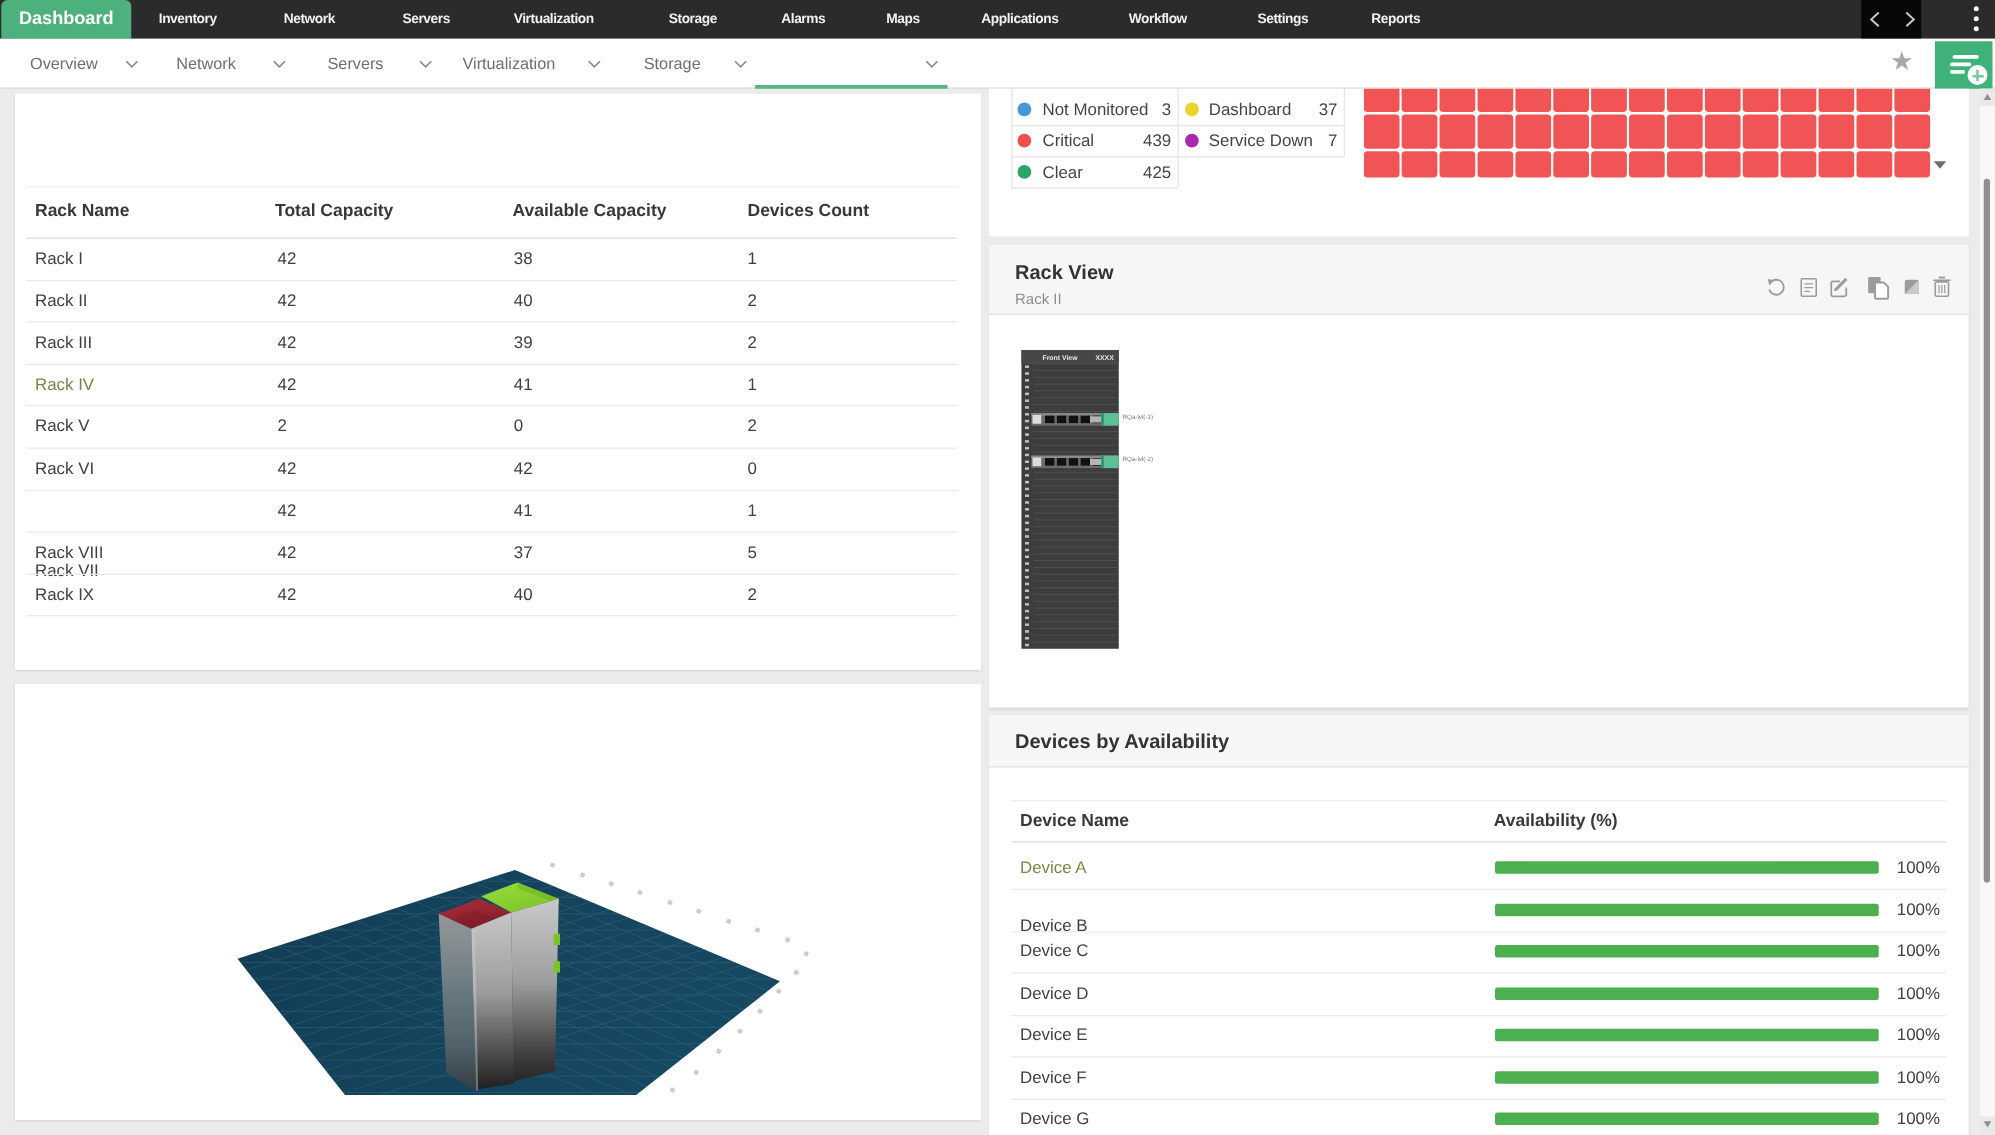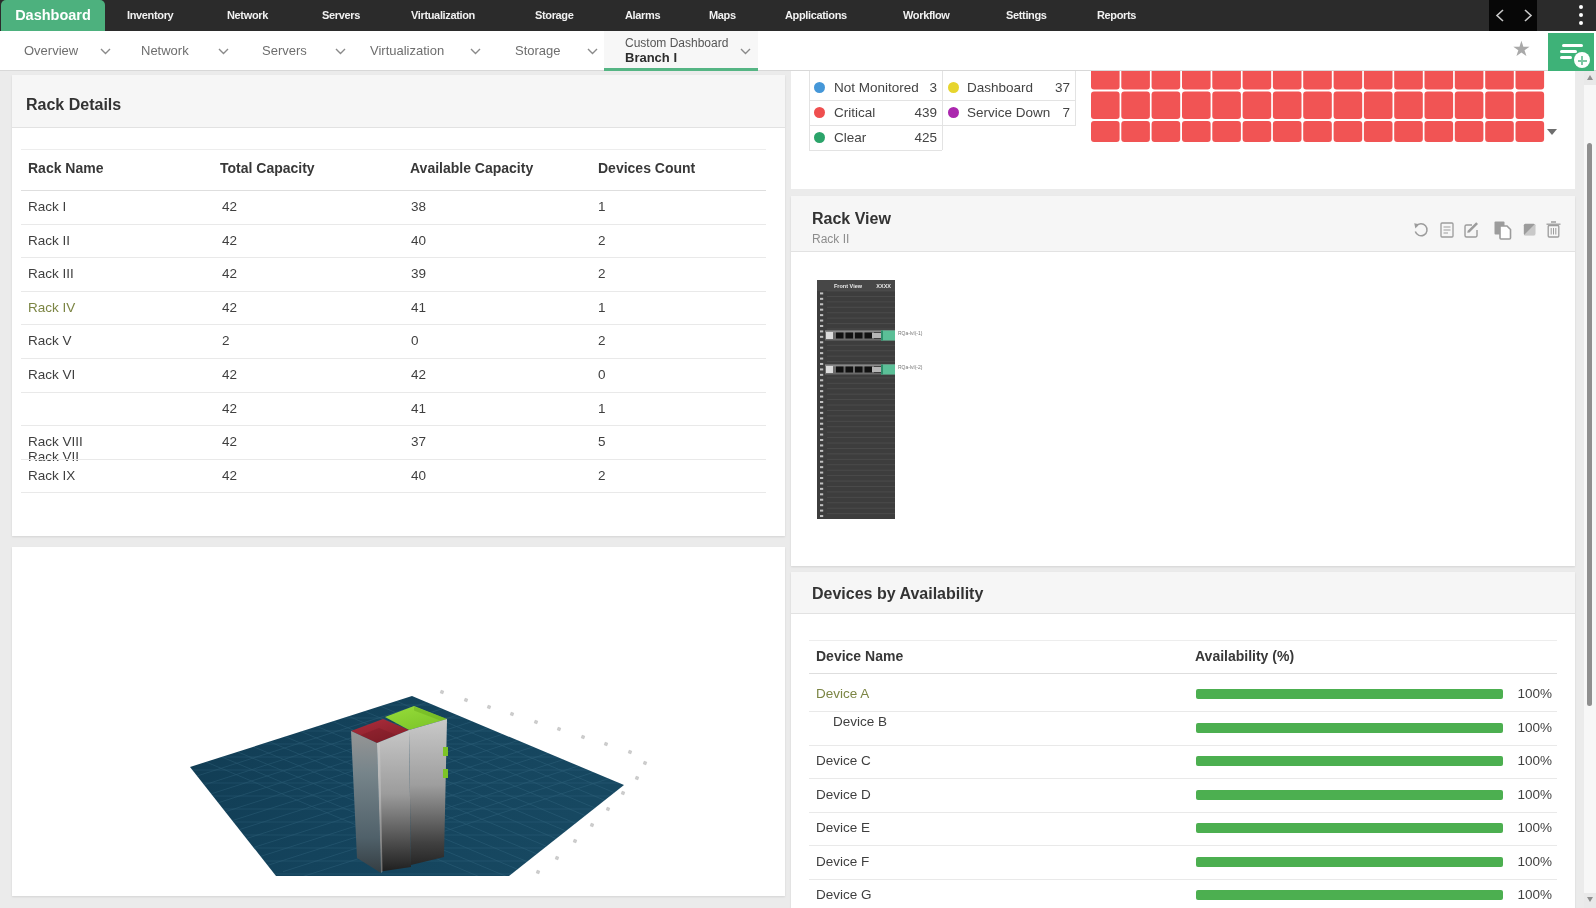--- a/index.html
+++ b/index.html
@@ -70,24 +70,20 @@
   <div class="abs" style="left:1579px; top:13px; width:4px; height:4px; border-radius:50%; background:#fff;"></div>
   <div class="abs" style="left:1579px; top:21px; width:4px; height:4px; border-radius:50%; background:#fff;"></div>
 </div>
 
 <div id="toolbar">
   <div class="tab" style="left:24px;">Overview</div>
   <div class="tab" style="left:141px;">Network</div>
   <div class="tab" style="left:262px;">Servers</div>
   <div class="tab" style="left:370px;">Virtualization</div>
   <div class="tab" style="left:515px;">Storage</div>
-  <div id="activetab">
-      <div class="l1">Custom Dashboard</div>
-      <div class="l2">Branch I</div>
-    </div>
 </div>
 <svg class="abs" style="left:100px; top:48px;" width="11" height="7" viewBox="0 0 11 7">
     <polyline points="1,1 5.5,5.5 10,1" fill="none" stroke="#8a8a8a" stroke-width="1.4"></polyline>
   </svg>
 <svg class="abs" style="left:218px; top:48px;" width="11" height="7" viewBox="0 0 11 7">
     <polyline points="1,1 5.5,5.5 10,1" fill="none" stroke="#8a8a8a" stroke-width="1.4"></polyline>
   </svg>
 <svg class="abs" style="left:335px; top:48px;" width="11" height="7" viewBox="0 0 11 7">
     <polyline points="1,1 5.5,5.5 10,1" fill="none" stroke="#8a8a8a" stroke-width="1.4"></polyline>
   </svg>
@@ -105,23 +101,20 @@
 <div id="addbtn">
   <div class="abs" style="left:14px; top:11px; width:21px; height:2.5px; background:#fff; border-radius:2px;"></div>
   <div class="abs" style="left:12px; top:17px; width:17px; height:2.5px; background:#fff; border-radius:2px;"></div>
   <div class="abs" style="left:12px; top:23px; width:12px; height:2.5px; background:#fff; border-radius:2px;"></div>
   <div class="abs" style="left:26px; top:19px; width:16px; height:16px; border-radius:50%; background:#fff;"></div>
   <div class="abs" style="left:33px; top:22.5px; width:2.2px; height:9px; background:#7cc7a3;"></div>
   <div class="abs" style="left:29.5px; top:26.5px; width:9px; height:2.2px; background:#7cc7a3;"></div>
 </div>
 
 <div class="panel" id="p-rack" style="left:12px; top:75px; width:773px; height:461px;">
-  <div class="phead" style="height:53px;">
-      <div class="ptitle" style="left:14px; top:21px;">Rack Details</div>
-    </div>
   <div class="hline" style="left:9px; top:74px; width:745px; background:#ededed;"></div>
   <div class="hcell" style="left:16px; top:85px;">Rack Name</div>
   <div class="hcell" style="left:208px; top:85px;">Total Capacity</div>
   <div class="hcell" style="left:398px; top:85px;">Available Capacity</div>
   <div class="hcell" style="left:586px; top:85px;">Devices Count</div>
   <div class="hline" style="left:9px; top:115px; width:745px; background:#dedede;"></div>
 
   <div class="cell" style="left:16px; top:124px;">Rack I</div>
     <div class="cell" style="left:210px; top:124px;">42</div>
     <div class="cell" style="left:399px; top:124px;">38</div>
@@ -519,21 +512,21 @@
     </div>
 
   <div class="hline" style="left:18px; top:68px; width:748px; background:#ededed;"></div>
   <div class="hcell" style="left:25px; top:76px;">Device Name</div>
   <div class="hcell" style="left:404px; top:76px;">Availability (%)</div>
   <div class="hline" style="left:18px; top:101px; width:748px; background:#dedede;"></div>
   <div class="cell olive" style="left:25px; top:114px;">Device A</div>
     <div class="bar" style="left:404.5px; top:117px; width:307.5px;"></div>
     <div class="pct" style="left:701px; top:114px;">100%</div>
   <div class="hline" style="left:18px; top:139px; width:748px;"></div>
-  <div class="cell" style="left:25px; top:142px;margin-left:17px;">Device B</div>
+  <div class="cell" style="left:25px; top:161px;">Device B</div>
     <div class="bar" style="left:404.5px; top:150.5px; width:307.5px;"></div>
     <div class="pct" style="left:701px; top:147.5px;">100%</div>
   <div class="hline" style="left:18px; top:172.5px; width:748px;"></div>
   <div class="cell" style="left:25px; top:181px;">Device C</div>
     <div class="bar" style="left:404.5px; top:184px; width:307.5px;"></div>
     <div class="pct" style="left:701px; top:181px;">100%</div>
   <div class="hline" style="left:18px; top:206px; width:748px;"></div>
   <div class="cell" style="left:25px; top:214.5px;">Device D</div>
     <div class="bar" style="left:404.5px; top:217.5px; width:307.5px;"></div>
     <div class="pct" style="left:701px; top:214.5px;">100%</div>

